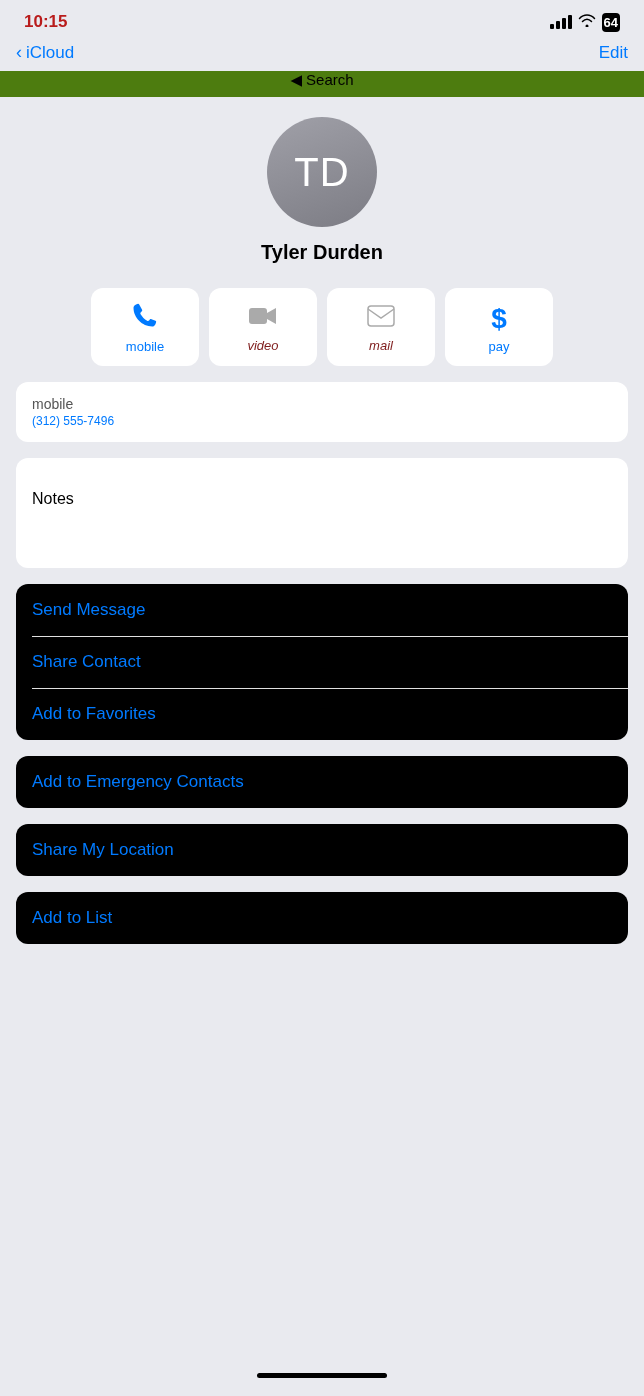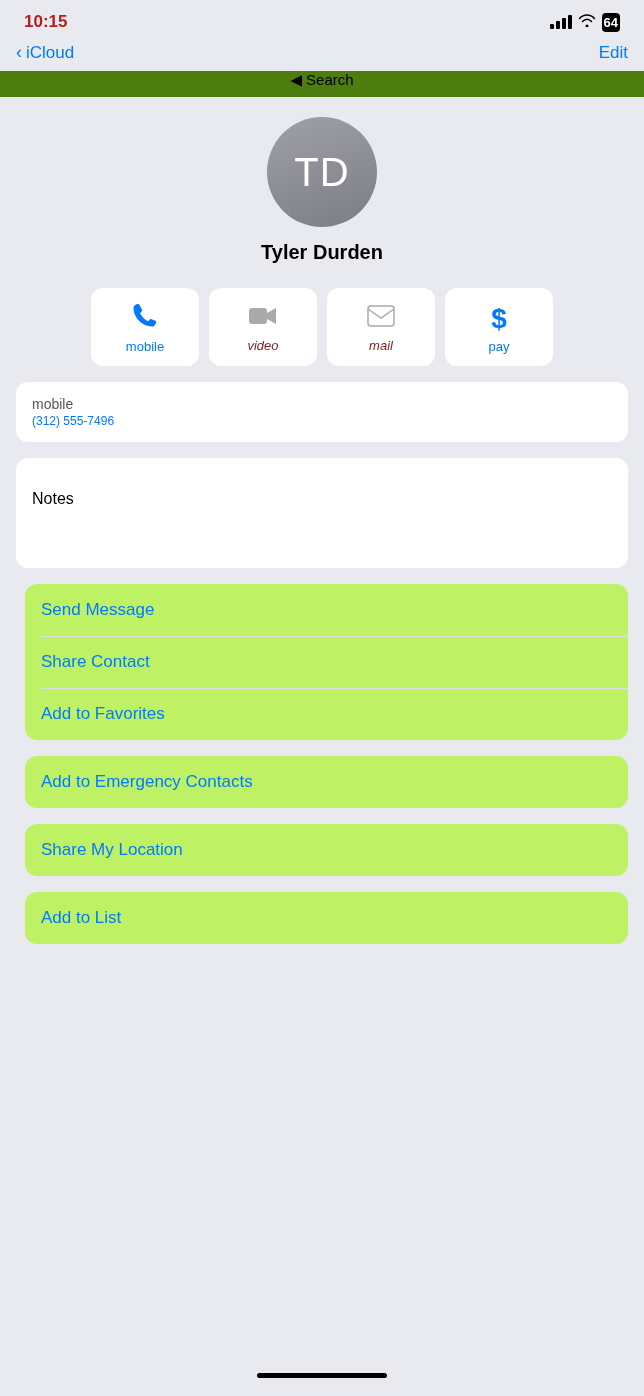--- a/index.html
+++ b/index.html
@@ -182,23 +182,23 @@
       min-height: 110px;
     }
     .notes-label {
       font-size: 16px;
       color: #000;
       margin-bottom: 8px;
     }
 
     
     .list-card {
-      background: #bef264;
+      background: #000000;
       border-radius: 12px;
-      margin: 0 16px 16px 25px;
+      margin: 0 16px 16px 16px;
       overflow: hidden;
     }
     .list-item {
       display: flex;
       align-items: center;
       padding: 16px 16px;
       font-size: 17px;
       color: #007AFF;
       cursor: pointer;
       position: relative;

